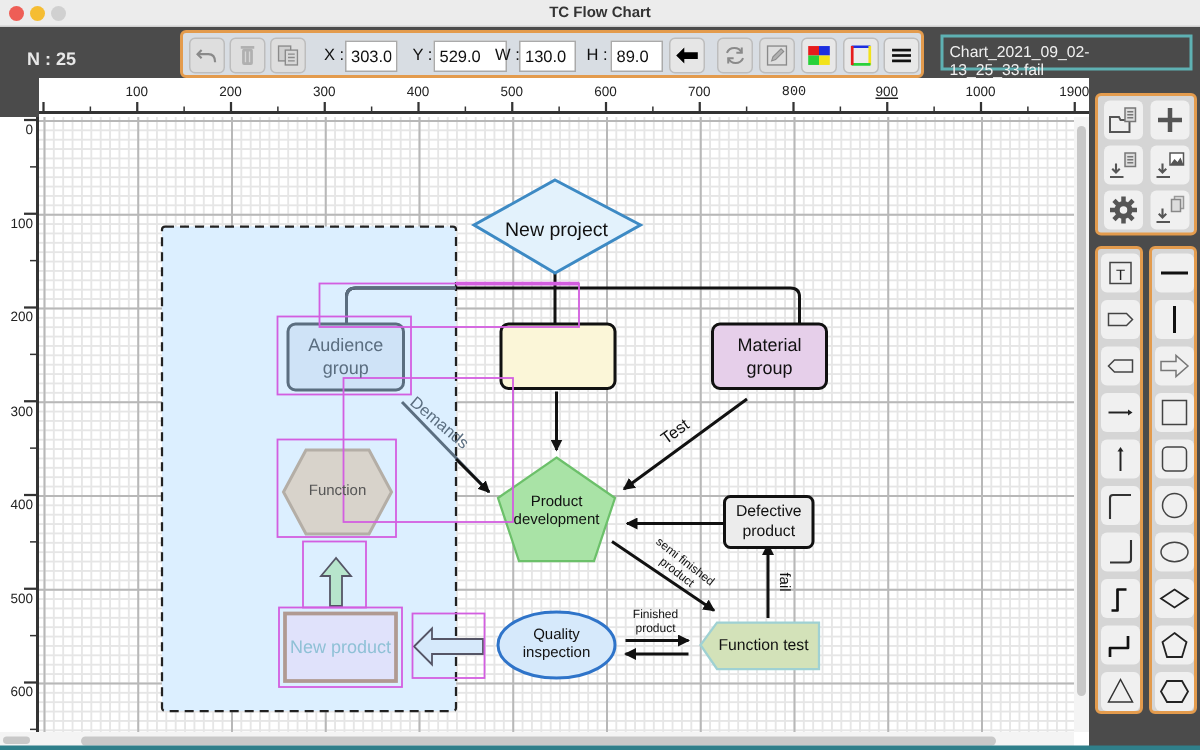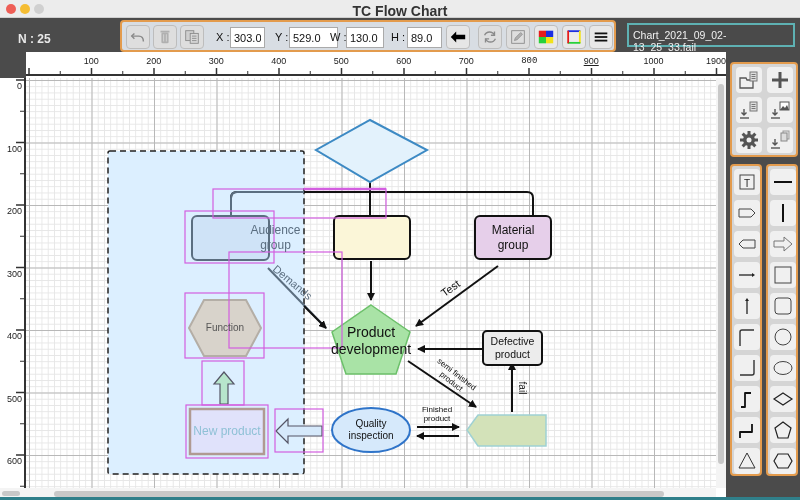--- a/index.html
+++ b/index.html
@@ -3,21 +3,21 @@
 <meta charset="utf-8">
 <style>
   * { box-sizing: border-box; margin: 0; padding: 0; }
   html, body { width: 800px; height: 500px; overflow: hidden; background: #4a4a4a; font-family: "Liberation Sans", sans-serif; }
   .window { position: absolute; left: 0; top: 0; width: 800px; height: 500px; background: #4b4b4b; }
   .titlebar { position: absolute; left: 0; top: 0; width: 800px; height: 18px; background: #ececec; border-bottom: 1px solid #cfcfcf; }
   .traffic { position: absolute; top: 4px; width: 10px; height: 10px; border-radius: 50%; }
   .t-close { left: 6px; background: #ee5e56; }
   .t-min { left: 20px; background: #f5bd33; }
   .t-max { left: 34px; background: #d0d0d0; }
-  .title { position: absolute; left: 0; right: 0; top: 3px; text-align: center; font-size: 14px; font-weight: bold; color: #333; }
+  .title { position: absolute; left: 0; right: 0; top: 3px; text-align: center; font-size: 10px; font-weight: bold; color: #333; }
 
   .count { position: absolute; left: 18px; top: 32px; color: #e8e8e8; font-size: 12px; font-weight: bold; }
 
   .toolbar { position: absolute; left: 120px; top: 20px; width: 496px; height: 32px; background: #d8dde3; border: 2px solid #e39b4d; border-radius: 4px; }
   .tbtn { position: absolute; top: 3px; width: 24px; height: 24px; background: #dedede; border: 1px solid #bdbdbd; border-radius: 4px; display: flex; align-items: center; justify-content: center; }
   .tbtn svg { width: 18px; height: 18px; }
   .fld-label { position: absolute; top: 9px; font-size: 11px; color: #111; }
   .fld { position: absolute; top: 5px; height: 21px; background: #fff; border: 1px solid #aaa; font-size: 11px; padding: 0 3px; color: #111; font-family: "Liberation Sans", sans-serif; }
 
   .filename { position: absolute; left: 627px; top: 23px; width: 168px; height: 24px; border: 2px solid #5eb1b3; background: #4a4a4a; color: #f0f0f0; font-size: 10.5px; padding: 4px 4px; }
@@ -283,27 +283,29 @@
         <rect x="159" y="133" width="89" height="52"></rect>
         <rect x="203" y="174" width="113" height="96"></rect>
         <rect x="159" y="215" width="79" height="65"></rect>
         <rect x="176" y="283" width="42" height="44"></rect>
         <rect x="160" y="327" width="82" height="53"></rect>
         <rect x="249" y="331" width="48" height="43"></rect>
       </g>
       <line x1="278" y1="111" x2="360" y2="111" stroke="#d35ee0" stroke-width="2.5"></line>
     </svg>
 
-    <div class="node-text" style="left:168px;top:140px;width:73px;height:40px;font-size:12px;color:#5b6e80;margin-left:45px;">Audience group</div>
+    <div class="node-text" style="left:300px;top:55px;width:90px;height:40px;font-size:13px;color:#111;">New project</div>
+    <div class="node-text" style="left:168px;top:140px;width:73px;height:40px;font-size:12px;color:#5b6e80;">Audience group</div>
     <div class="node-text" style="left:459px;top:140px;width:56px;height:39px;font-size:12px;color:#111;">Material group</div>
     <div class="node-text" style="left:165px;top:240px;width:68px;height:20px;font-size:10px;color:#555;">Function</div>
-    <div class="node-text" style="left:312px;top:248px;width:66px;height:30px;font-size:14px;color:#111;">Product development</div>
+    <div class="node-text" style="left:312px;top:248px;width:66px;height:30px;font-size:10px;color:#111;">Product development</div>
     <div class="node-text" style="left:459px;top:254px;width:55px;height:32px;font-size:10.5px;color:#111;">Defective product</div>
     <div class="node-text" style="left:166px;top:333px;width:70px;height:41px;font-size:12px;color:#8fc1d6;">New product</div>
     <div class="node-text" style="left:310px;top:333px;width:70px;height:38px;font-size:10px;color:#111;">Quality inspection</div>
+    <div class="node-text" style="left:446px;top:337px;width:74px;height:31px;font-size:10.5px;color:#111;">Function test</div>
 
     <div class="node-text" style="left:236px;top:198px;width:60px;height:14px;font-size:11px;color:#5b6e80;transform:rotate(40deg);">Demands</div>
     <div class="node-text" style="left:410px;top:204px;width:30px;height:14px;font-size:11px;color:#111;transform:rotate(-36deg);">Test</div>
     <div class="node-text" style="left:400px;top:288px;width:56px;height:24px;font-size:8px;color:#111;transform:rotate(38deg);line-height:1.15;">semi finished product</div>
     <div class="node-text" style="left:387px;top:324px;width:48px;height:24px;font-size:8px;color:#111;line-height:1.15;">Finished product</div>
     <div class="node-text" style="left:486px;top:304px;width:20px;height:12px;font-size:10px;color:#111;transform:rotate(90deg);">fail</div>
   </div>
 
   <div class="vscroll">
       <div class="vthumb"></div>

